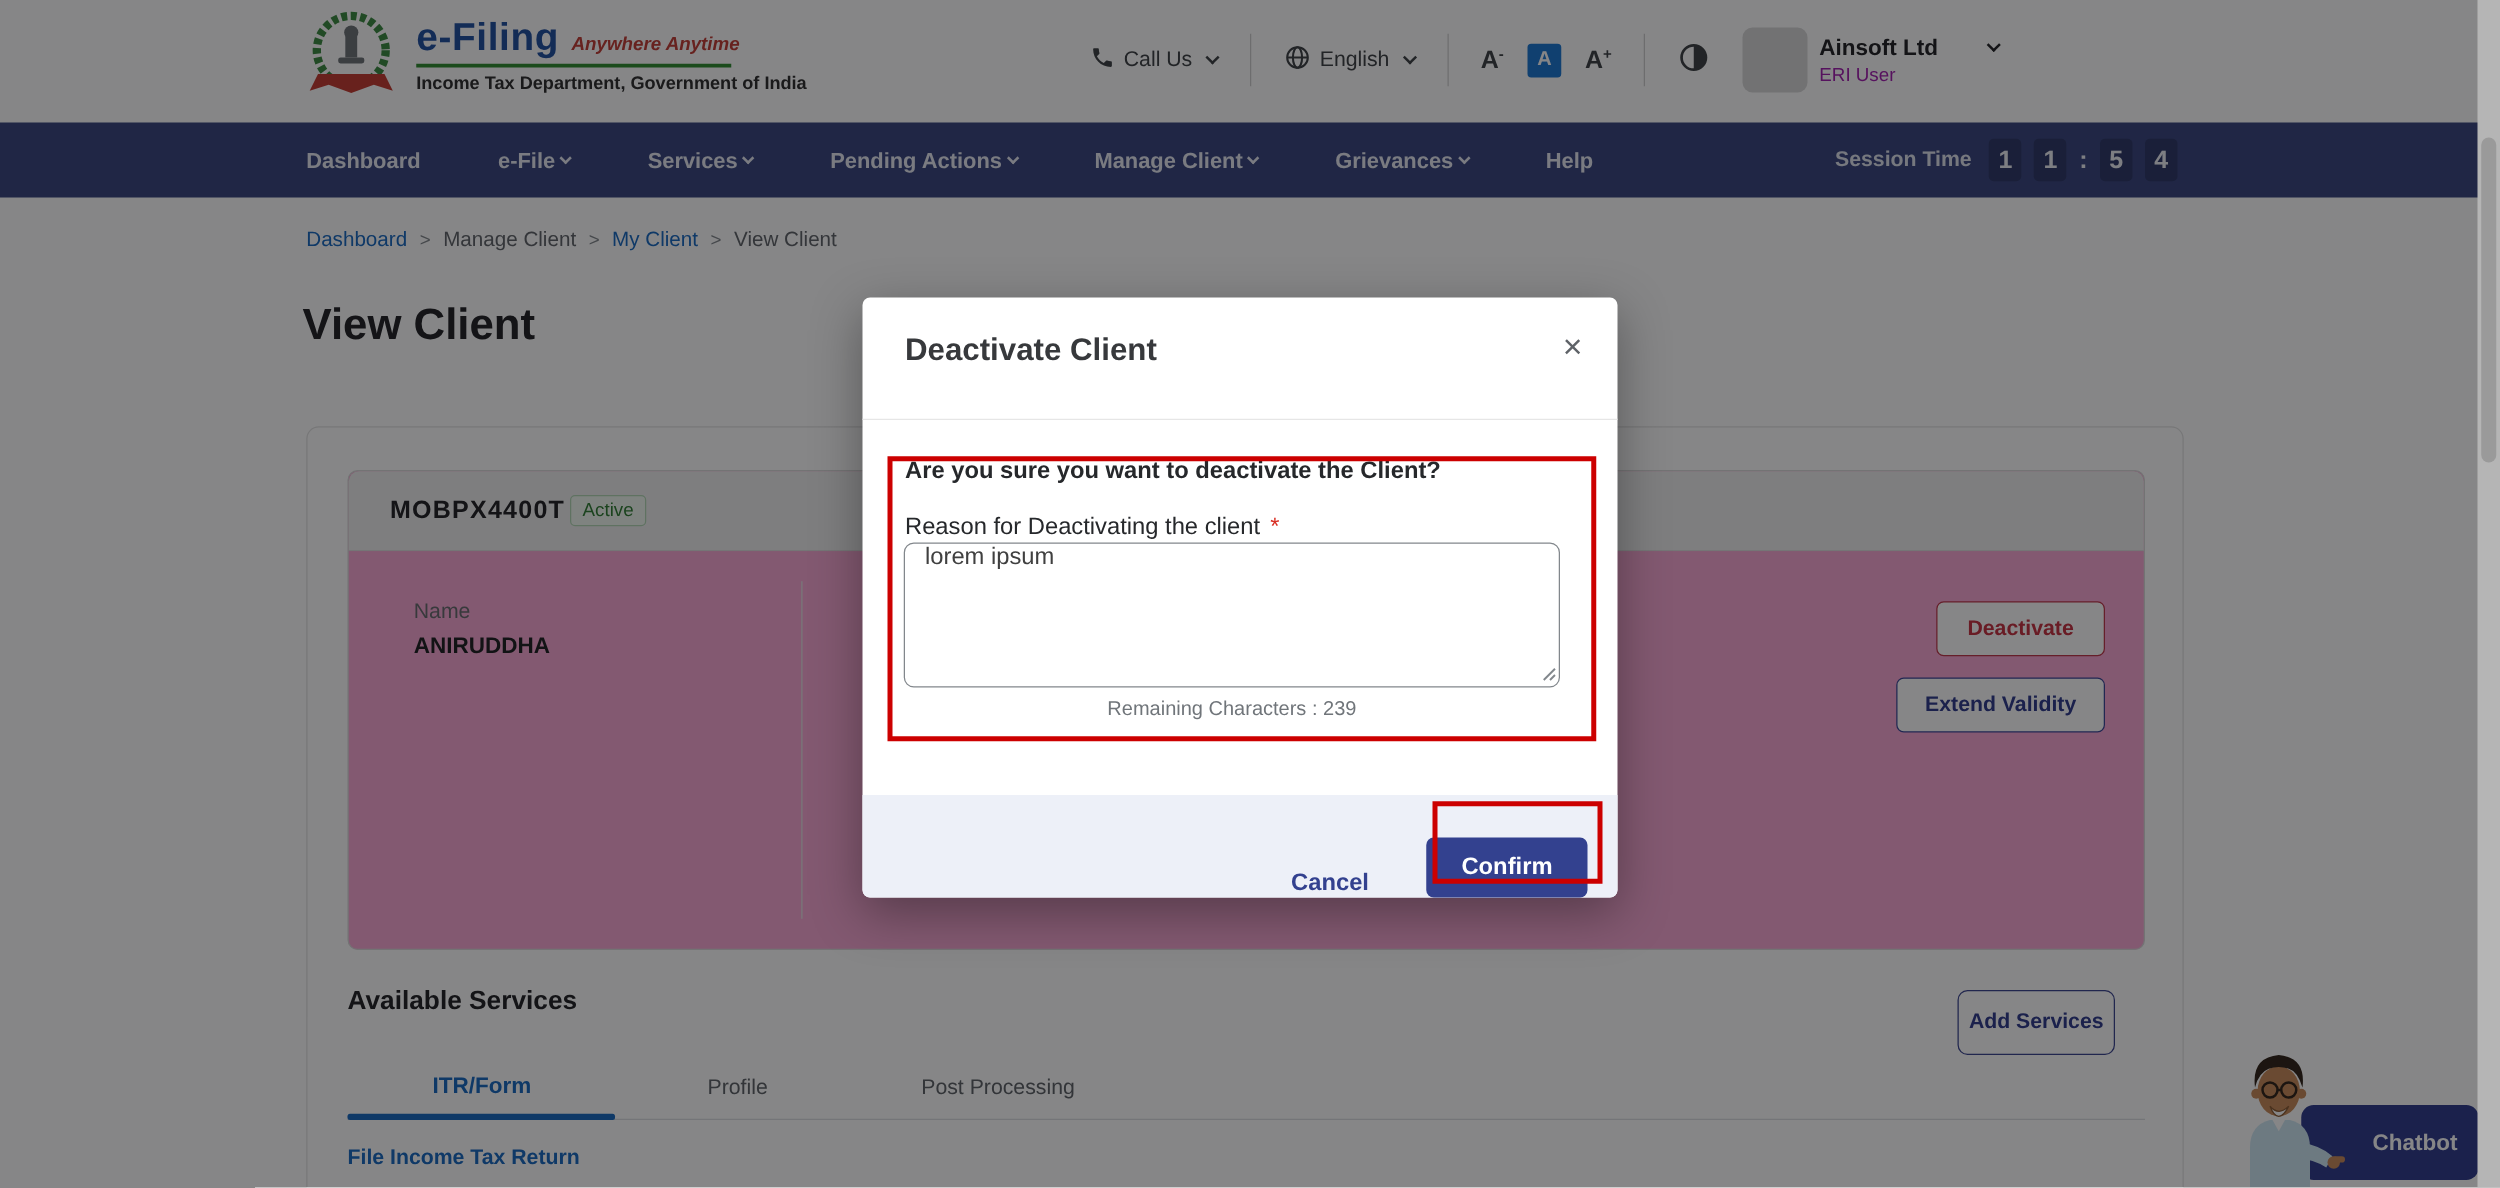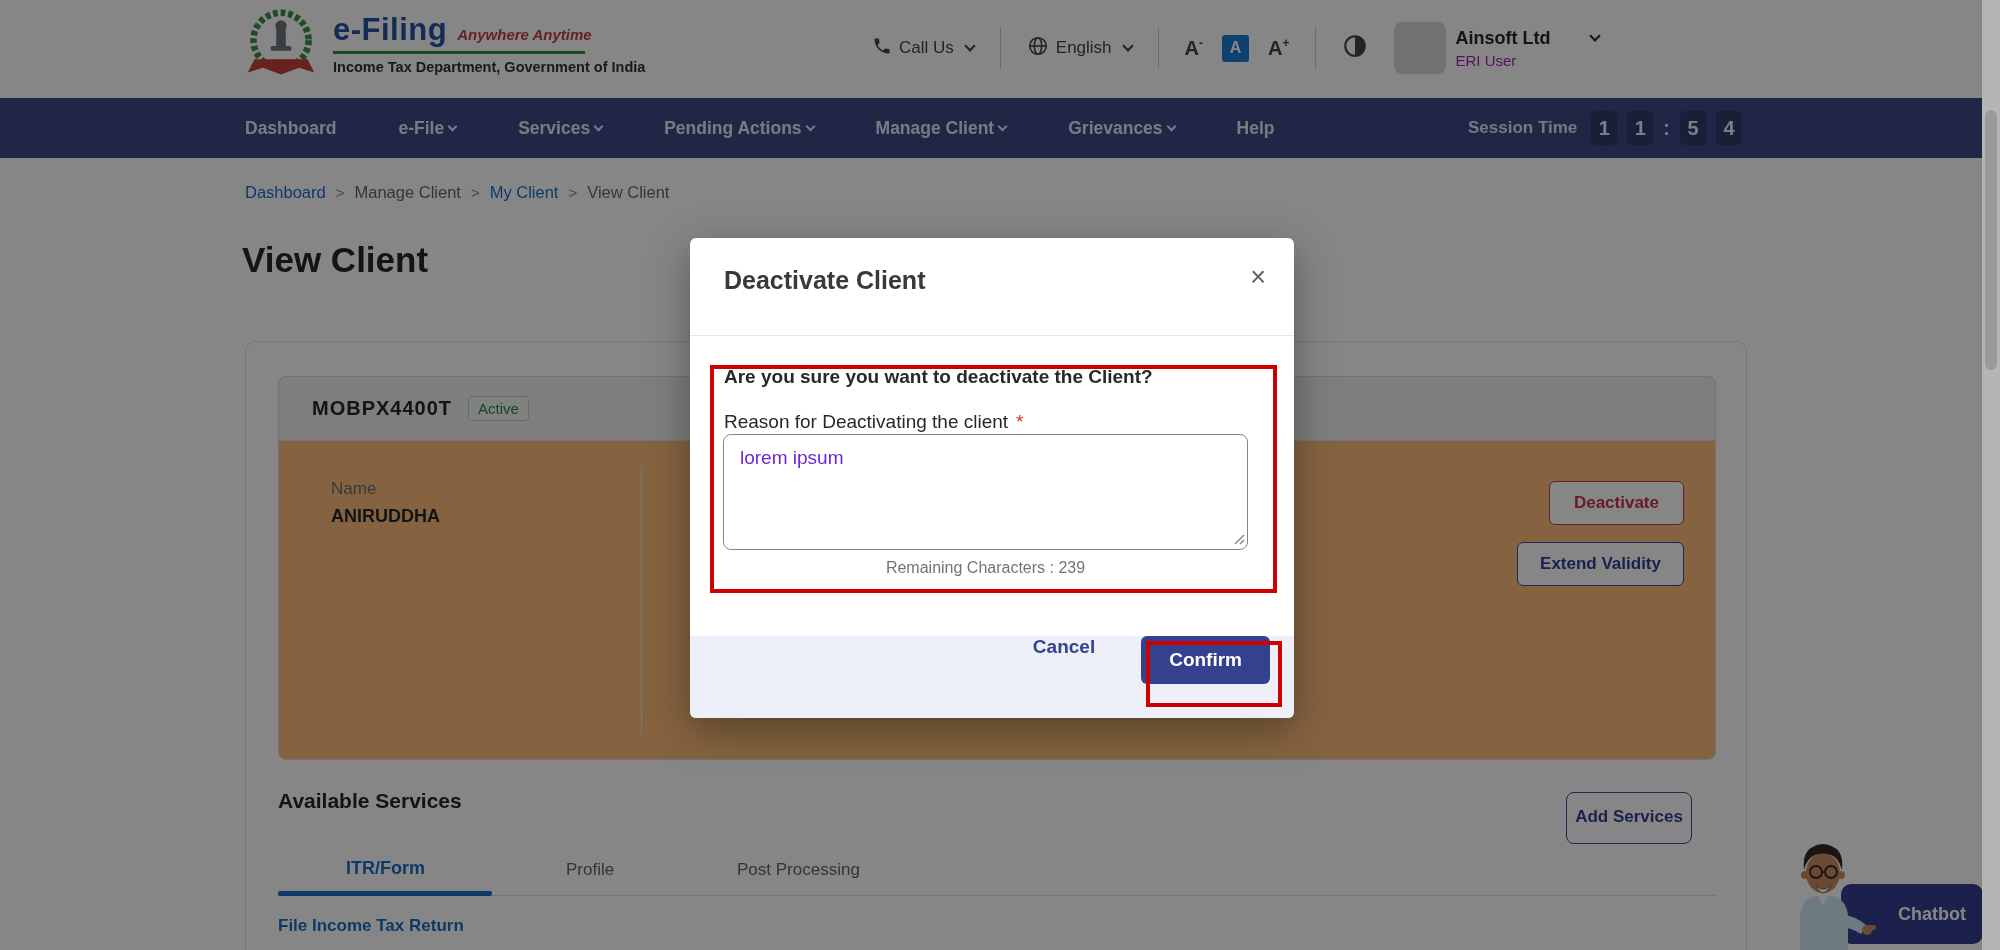--- a/index.html
+++ b/index.html
@@ -41,24 +41,24 @@
 
   
   .breadcrumb { position:absolute; left:245px; top:183px; display:flex; align-items:center; gap:10px; font-size:16.5px; }
   .bc-link { color:#1668c1; cursor:pointer; }
   .bc-sep { color:#80868b; font-size:15px; }
   .bc-current { color:#5f6368; }
   .page-title { position:absolute; left:242px; top:240px; font-size:35px; font-weight:700; color:#202124; }
 
   
   .card { position:absolute; left:245px; top:341px; width:1502px; height:625px; border:1px solid #e2e2e2; border-radius:10px; background:#fff; }
-  .panel { position:absolute; left:278px; top:376px; width:1438px; height:384px; border:1px solid #d9d9d9; border-radius:8px; background:#fdba74; }
+  .panel { position:absolute; left:278px; top:376px; width:1438px; height:384px; border:1px solid #d9d9d9; border-radius:8px; background:#f9a8d4; }
   .panel-hdr { position:absolute; left:0; top:0; width:100%; height:64px; background:#f0f0f0; border-bottom:1px solid #dddddd; border-radius:8px 8px 0 0; display:flex; align-items:center; padding-left:33px; }
   .pan { font-size:20px; font-weight:700; color:#202124; letter-spacing:1px; }
-  .badge { margin-left:16px; font-size:15px; color:#2e7d32; border:1px solid #b2d8b5; background:#f2faf2; padding:3px 9px; border-radius:4px; }
+  .badge { margin-left:4px; font-size:15px; color:#2e7d32; border:1px solid #b2d8b5; background:#f2faf2; padding:3px 9px; border-radius:4px; }
   .name-label { position:absolute; left:52px; top:102px; font-size:17px; color:#66696d; }
   .name-value { position:absolute; left:52px; top:129px; font-size:18px; font-weight:700; color:#1d1f21; }
   .panel-vdiv { position:absolute; left:362px; top:88px; width:1px; height:270px; background:#e4e4e4; }
   .btn { display:inline-block; border-radius:6px; font-weight:600; cursor:pointer; text-align:center; background:#fff; }
   .btn-deactivate { position:absolute; right:31px; top:104px; border:1px solid #c03549; color:#c62f3f; font-size:17px; padding:11px 24px; }
   .btn-extend { position:absolute; right:31px; top:165px; border:1px solid #3a4597; color:#2e3a8c; font-size:17px; padding:11px 22px; }
 
   
   .svc-heading { position:absolute; left:278px; top:789px; font-size:21px; font-weight:700; color:#202124; }
   .btn-add { position:absolute; left:1566px; top:792px; width:126px; height:52px; border:1.5px solid #39438f; color:#2e3a8c; font-size:17px; line-height:48px; border-radius:8px; }
@@ -76,24 +76,24 @@
   .overlay { position:absolute; inset:0; background:rgba(8,8,10,0.49); z-index:40; }
 
   
   .modal { position:absolute; left:690px; top:238px; width:604px; height:480px; background:#fff; border-radius:6px; box-shadow:0 12px 40px rgba(0,0,0,0.35); z-index:60; }
   .modal-title { position:absolute; left:34px; top:28px; font-size:25px; font-weight:600; color:#37393c; }
   .modal-close { position:absolute; right:28px; top:26px; font-size:27px; color:#5f6368; cursor:pointer; line-height:1; }
   .modal-hdr-div { position:absolute; left:0; top:97px; width:100%; height:1px; background:#e6e6e6; }
   .modal-q { position:absolute; left:34px; top:128px; font-size:19px; color:#26282b;font-weight:bold; }
   .modal-label { position:absolute; left:34px; top:157px; font-size:19px; color:#26282b;margin-top:16px; }
   .req { color:#d93025; margin-left:8px; }
-  .modal-textarea { position:absolute; left:33px; top:196px; width:525px; height:116px; border:1px solid #82878c; border-radius:8px; padding:12px 16px; font-size:19px; color:#6d28d9; font-family:"Liberation Sans", sans-serif; resize:none; outline:none; }
+  .modal-textarea { position:absolute; left:33px; top:196px; width:525px; height:116px; border:1px solid #82878c; border-radius:8px; padding:0 16px; font-size:19px; color:#404040; font-family:"Liberation Sans", sans-serif; resize:none; outline:none; }
   .grip { position:absolute; left:541px; top:293px; width:14px; height:14px; }
   .remaining { position:absolute; left:33px; top:321px; width:525px; text-align:center; font-size:16px; color:#70757a; }
-  .modal-footer { position:absolute; left:0; bottom:0; width:100%; height:82px; background:#edf0f8; border-radius:0 0 6px 6px; display:flex; align-items:flex-start; justify-content:flex-end; gap:46px; padding-right:24px; }
+  .modal-footer { position:absolute; left:0; bottom:0; width:100%; height:82px; background:#edf0f8; border-radius:0 0 6px 6px; display:flex; align-items:flex-end; justify-content:flex-end; gap:46px; padding-right:24px; }
   .btn-cancel { font-size:19px; font-weight:700; color:#33418f; cursor:pointer; }
   .btn-confirm { background:#33418f; color:#fff; font-size:19px; font-weight:700; padding:13px 28px; border-radius:6px; cursor:pointer; }
 
   
   .annot { position:absolute; border:4px solid #cc0000; z-index:70; pointer-events:none; }
   .annot-1 { left:710px; top:365px; width:567px; height:228px; }
   .annot-2 { left:1146px; top:641px; width:136px; height:66px; }
 
   
   .scrollbar { position:absolute; right:0; top:0; width:18px; height:950px; background:#b5b5b5; z-index:80; }

